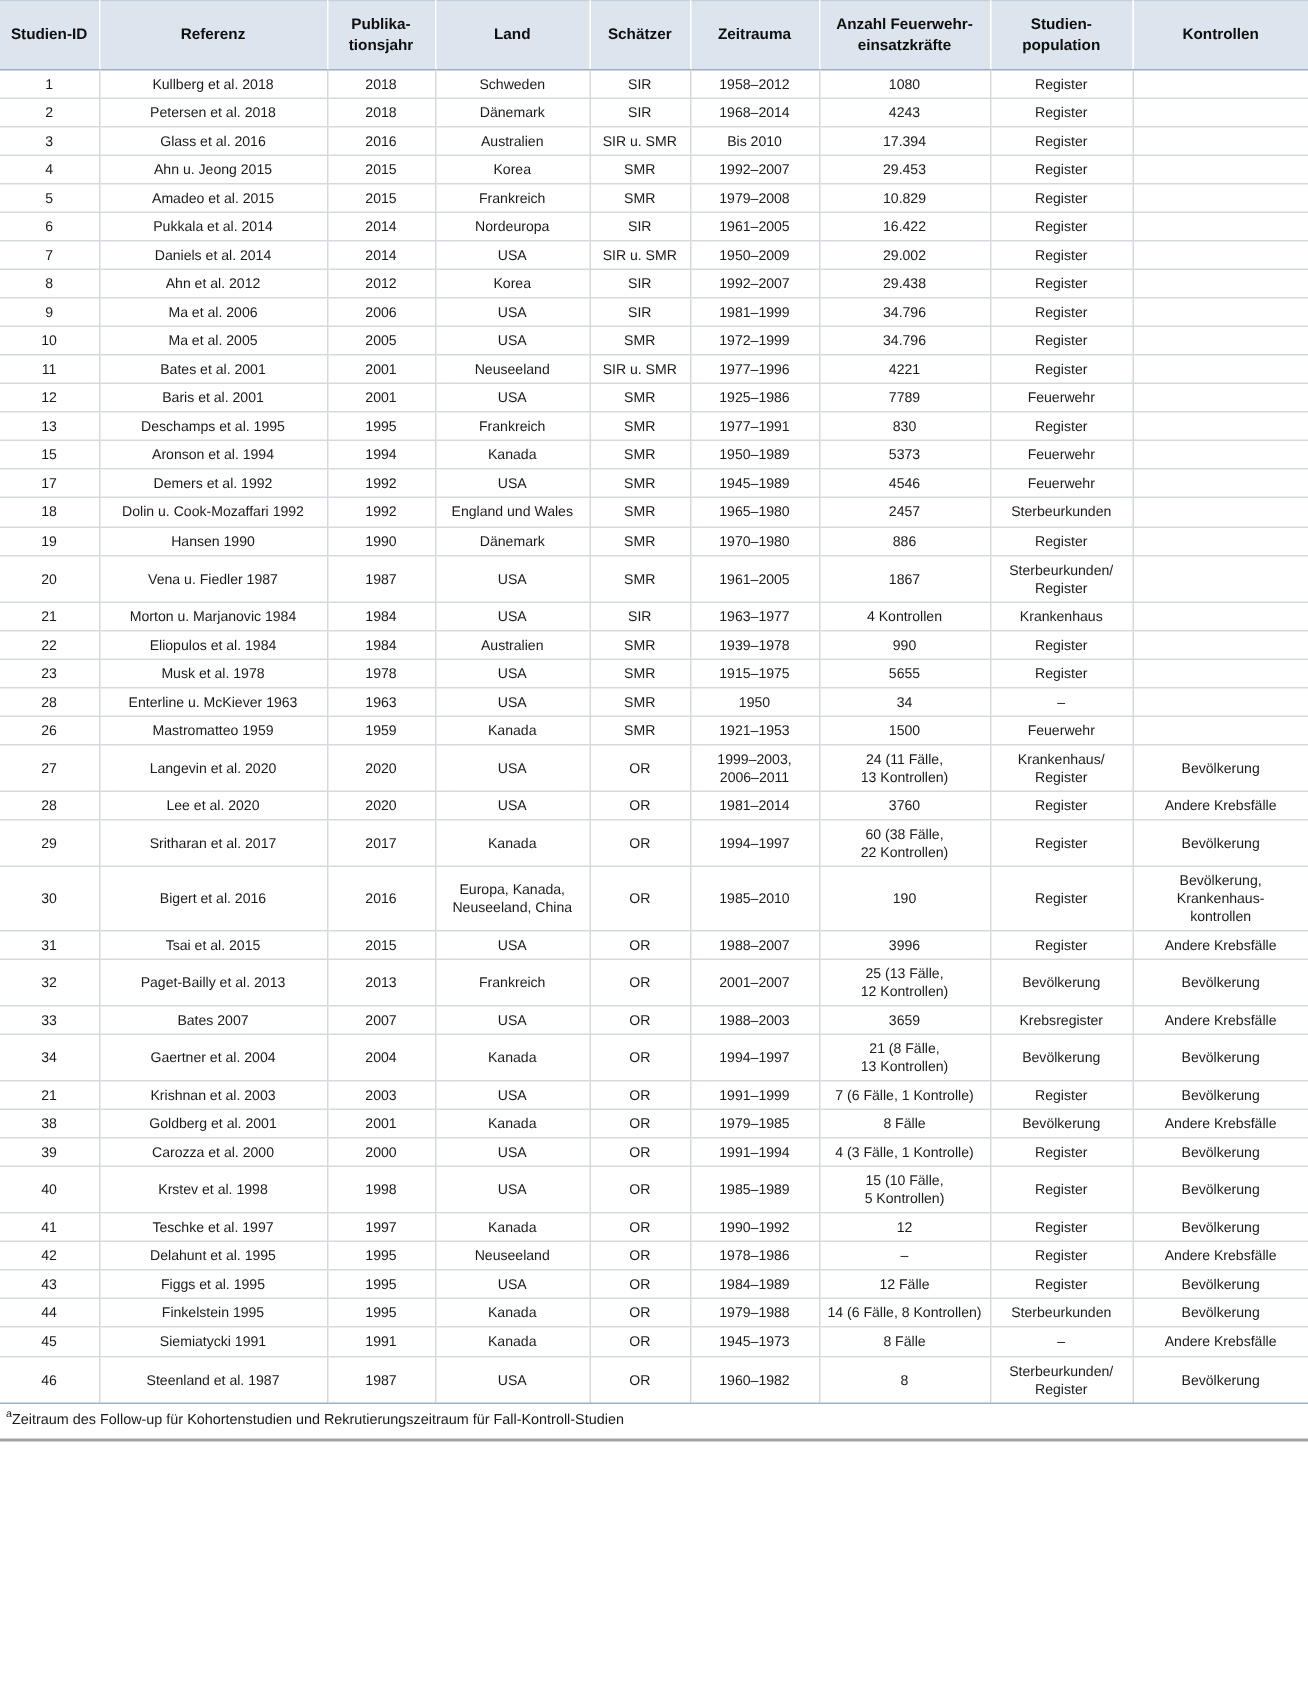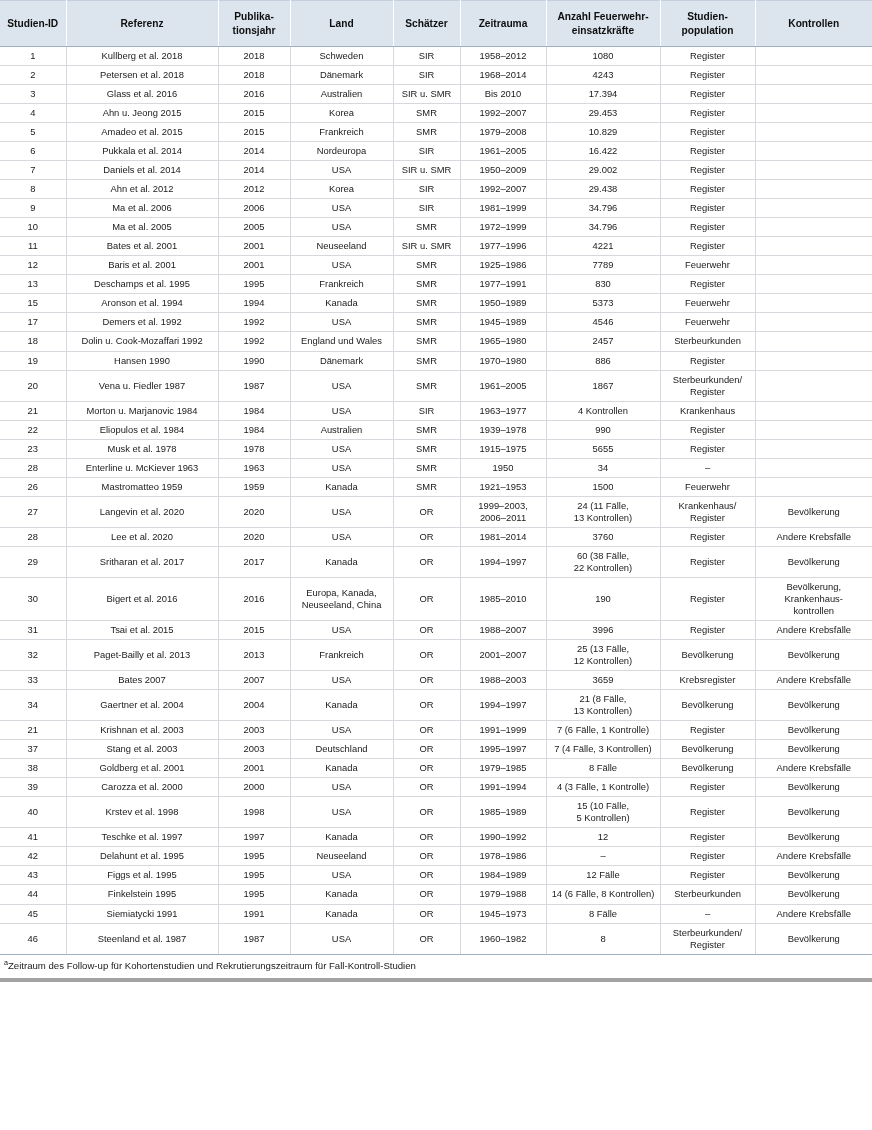--- a/index.html
+++ b/index.html
@@ -73,21 +73,21 @@
   col.c8 { width: 117px; }
 
   .cell-multiline { white-space: pre-line; }
 
   #footnote {
     width: 872px;
     box-sizing: border-box;
     font-size: 9.6px;
     color: #1a1a1a;
     padding: 5px 4px 6px 4px;
-    border-bottom: 4px solid #a3a3a3;
+    border-bottom: 2px solid #a3a3a3;
     background: #ffffff;
     line-height: 1.3;
   }
   #footnote sup {
     font-size: 7.2px;
     vertical-align: super;
     line-height: 0;
   }
 </style>
 </head>
@@ -478,31 +478,20 @@
           <td class="cell-multiline">Krishnan et al. 2003</td>
           <td class="cell-multiline">2003</td>
           <td class="cell-multiline">USA</td>
           <td class="cell-multiline">OR</td>
           <td class="cell-multiline">1991–1999</td>
           <td class="cell-multiline">7 (6 Fälle, 1 Kontrolle)</td>
           <td class="cell-multiline">Register</td>
           <td class="cell-multiline">Bevölkerung</td>
         </tr>
         <tr>
-          <td class="cell-multiline">37</td>
-          <td class="cell-multiline">Stang et al. 2003</td>
-          <td class="cell-multiline">2003</td>
-          <td class="cell-multiline">Deutschland</td>
-          <td class="cell-multiline">OR</td>
-          <td class="cell-multiline">1995–1997</td>
-          <td class="cell-multiline">7 (4 Fälle, 3 Kontrollen)</td>
-          <td class="cell-multiline">Bevölkerung</td>
-          <td class="cell-multiline">Bevölkerung</td>
-        </tr>
-        <tr>
           <td class="cell-multiline">38</td>
           <td class="cell-multiline">Goldberg et al. 2001</td>
           <td class="cell-multiline">2001</td>
           <td class="cell-multiline">Kanada</td>
           <td class="cell-multiline">OR</td>
           <td class="cell-multiline">1979–1985</td>
           <td class="cell-multiline">8 Fälle</td>
           <td class="cell-multiline">Bevölkerung</td>
           <td class="cell-multiline">Andere Krebsfälle</td>
         </tr>

